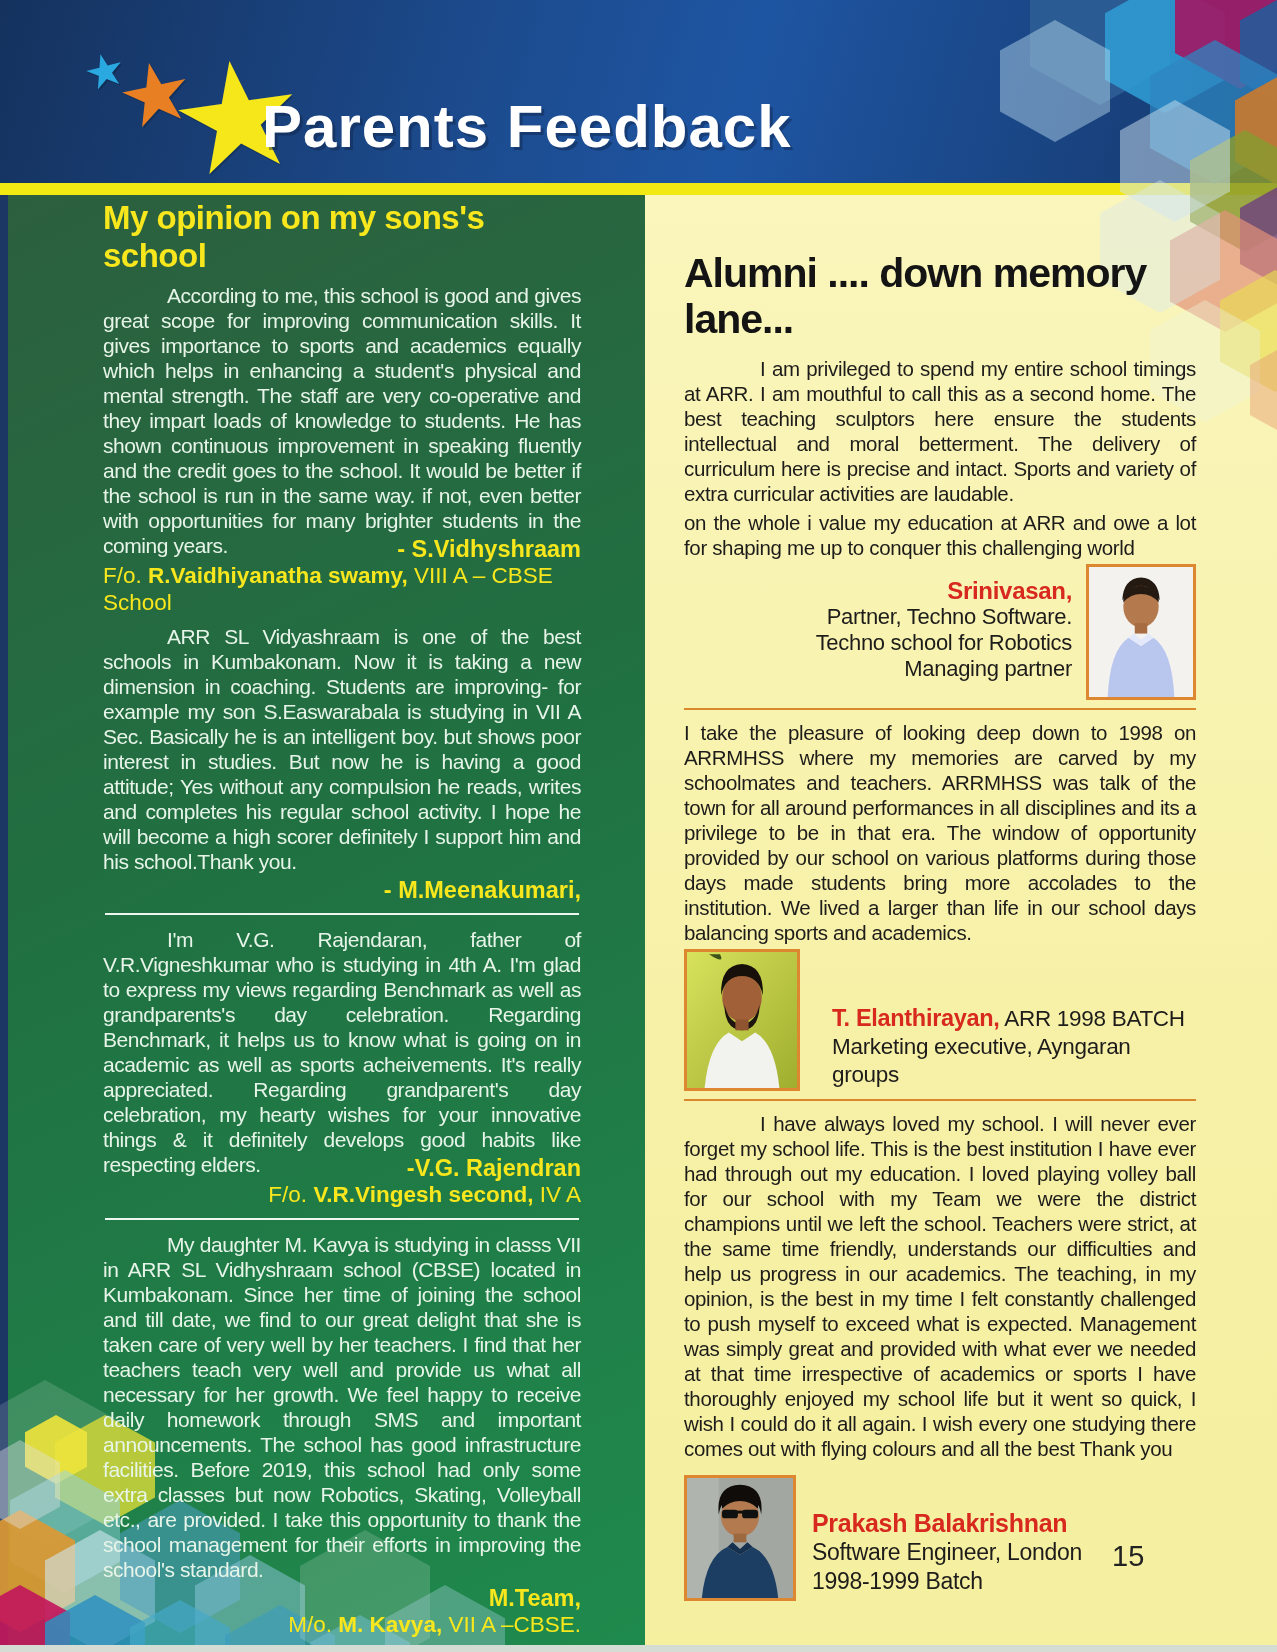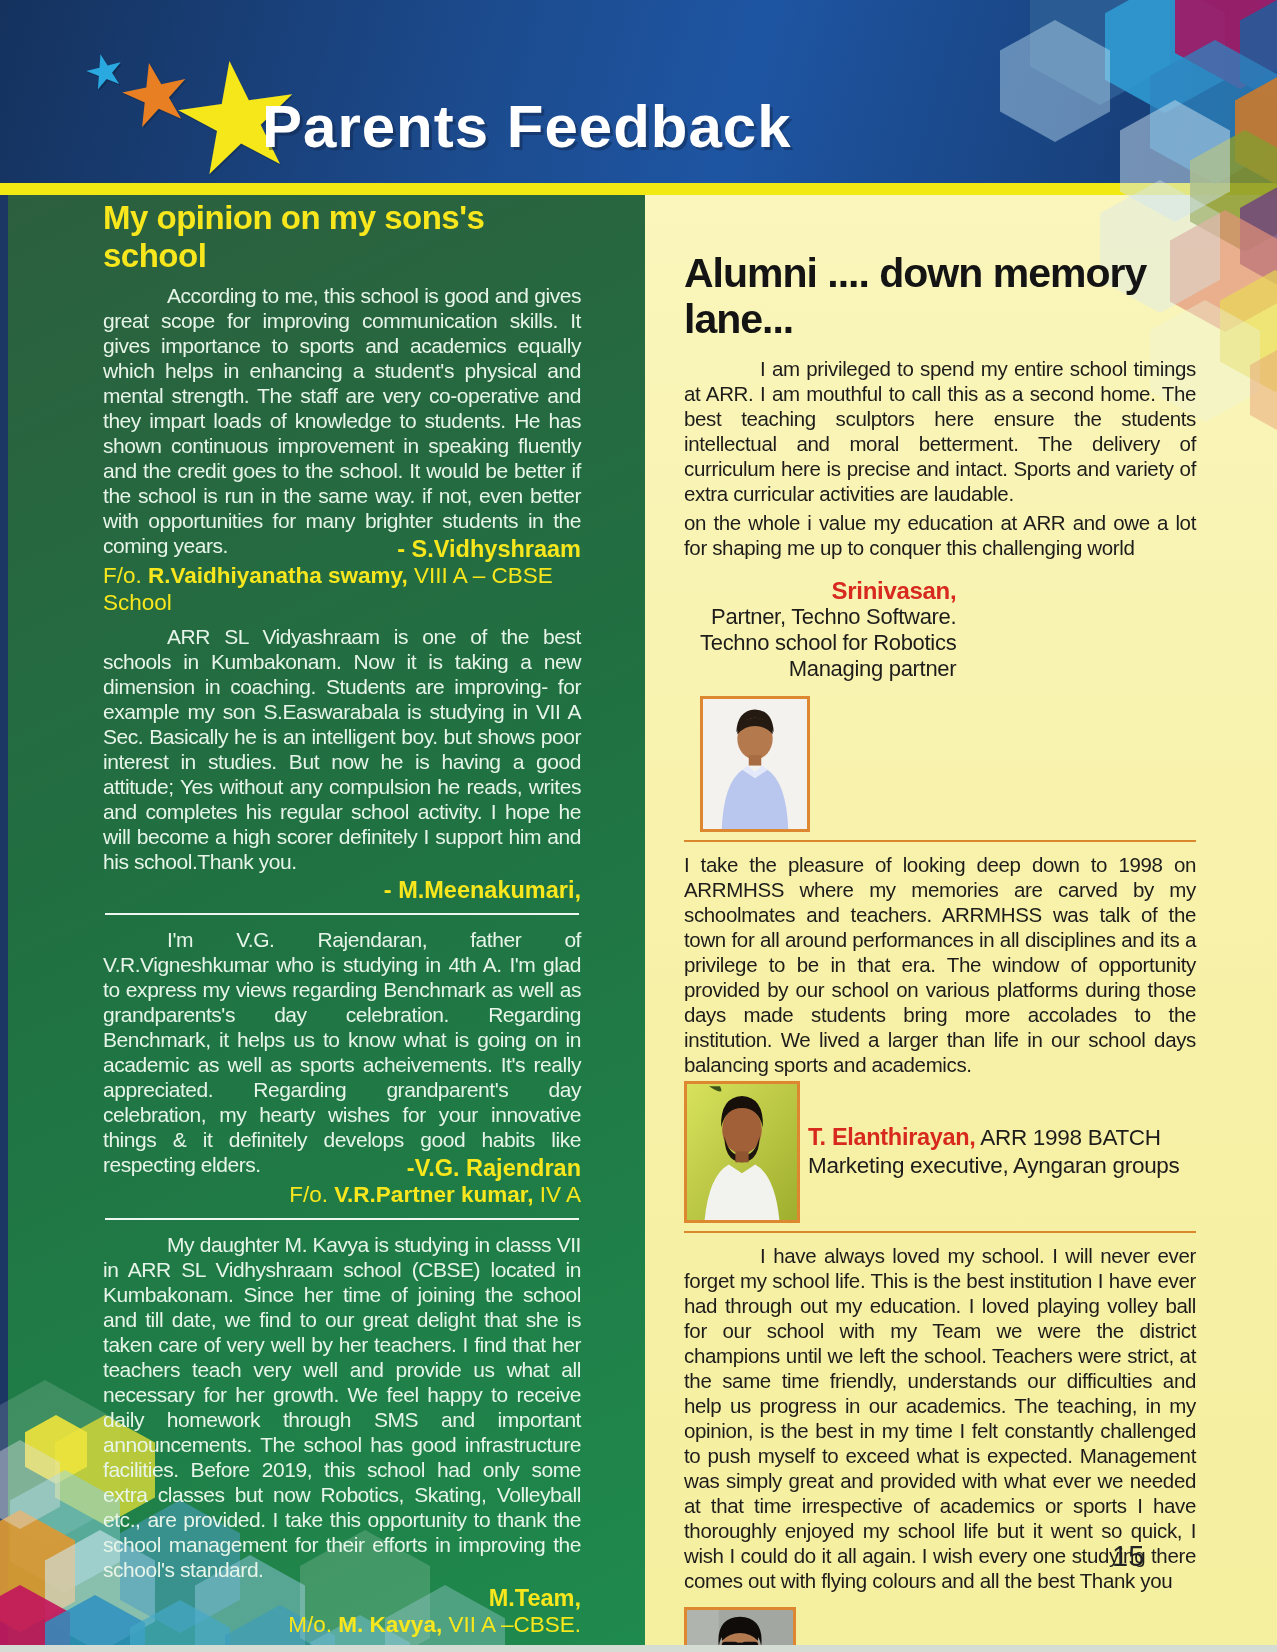--- a/index.html
+++ b/index.html
@@ -61,24 +61,24 @@
     color:#1d1c1a;font-size:20.5px;line-height:25px;letter-spacing:-0.35px;text-align:justify;
   }
   .right-title{
     margin:0 0 14px;font-size:41px;line-height:46px;font-weight:700;color:#141414;
     letter-spacing:-1px;text-align:left;
   }
   .ybody{margin:0 0 4px;}
   .ybody.indent{text-indent:76px;}
   .red-name{color:#d8291e;font-weight:700;}
   .alum-row{display:flex;}
-  .row-sriniv{justify-content:flex-end;align-items:flex-start;gap:14px;margin:2px 16px 4px;flex-direction:column;}
+  .row-sriniv{justify-content:flex-end;align-items:flex-start;gap:14px;margin:2px 0 4px;}
   .sriniv-text{text-align:right;font-size:22px;line-height:26px;margin-top:14px;letter-spacing:-0.3px;}
   .sriniv-text .red-name{font-size:24px;}
-  .row-elan{align-items:center;gap:8px;margin:2px 0 2px;}
+  .row-elan{align-items:flex-end;gap:32px;margin:2px 0 2px;}
   .elan-text{font-size:22.5px;line-height:28px;letter-spacing:-0.3px;text-align:left;padding-bottom:2px;}
   .elan-text .red-name{font-size:23.5px;}
   .row-prak{align-items:center;gap:16px;margin:14px 0 0;}
   .prak-text{font-size:23px;line-height:29px;letter-spacing:-0.3px;text-align:left;margin-top:28px;}
   .prak-text .red-name{font-size:25px;}
   .orange-sep{border:0;border-top:2px solid #d9882e;margin:8px 0 10px;}
   .photo{flex:0 0 auto;border:3px solid #de8731;background:#eee;overflow:hidden;}
   .photo svg{display:block;width:100%;height:100%;}
   .photo-sriniv{width:104px;height:130px;}
   .photo-elan{width:110px;height:136px;}
@@ -145,21 +145,21 @@
     <div class="gsig overlap">- S.Vidhyshraam</div>
     <div class="grel"><span>F/o.</span> <b>R.Vaidhiyanatha swamy,</b> <span>VIII A – CBSE School</span></div>
 
     <p class="gbody indent" style="margin-top:8px">ARR SL Vidyashraam is one of the best schools in Kumbakonam.  Now it is taking a new dimension in coaching. Students are improving- for example my son S.Easwarabala is studying in VII A Sec.  Basically he is an intelligent boy.  but shows poor interest in studies. But now he is having a good attitude; Yes without any compulsion he reads, writes and completes his regular school activity.   I hope he will become a high scorer definitely  I support him and his school.Thank you.</p>
     <div class="gsig">- M.Meenakumari,</div>
 
     <hr class="white-sep">
 
     <p class="gbody indent">I'm V.G. Rajendaran, father of V.R.Vigneshkumar who is studying in 4th A.  I'm glad to express my views regarding Benchmark as well as grandparents's day celebration. Regarding Benchmark, it helps us to know what is going on in academic as well as sports acheivements.   It's really appreciated. Regarding grandparent's day celebration, my hearty wishes for your innovative things &amp; it definitely develops good habits like respecting elders.</p>
     <div class="gsig overlap">-V.G. Rajendran</div>
-    <div class="grel right"><span>F/o.</span> <b>V.R.Partner kumar,</b> <span>IV A</span></div>
+    <div class="grel right"><span>F/o.</span> <b>V.R.Vingesh second,</b> <span>IV A</span></div>
 
     <hr class="white-sep">
 
     <p class="gbody indent">My daughter M. Kavya is studying in classs VII in ARR SL Vidhyshraam school (CBSE) located in Kumbakonam.  Since her time of joining the school and till date, we find to our great delight that she is taken care of very well by her teachers. I find that her teachers teach very well and provide us what all necessary for her growth.  We feel happy to receive daily homework through SMS and important announcements.  The school has good infrastructure facilities.  Before 2019, this school had only some extra classes but now Robotics, Skating, Volleyball etc., are provided. I take this opportunity to thank the school management for their efforts in improving the school's standard.</p>
     <div class="gsig">M.Team,</div>
     <div class="grel right"><span>M/o.</span> <b>M. Kavya,</b> <span>VII A –CBSE.</span></div>
   </div>
 
   <div class="yellow-content">
     <h2 class="right-title">Alumni .... down memory lane...</h2>

